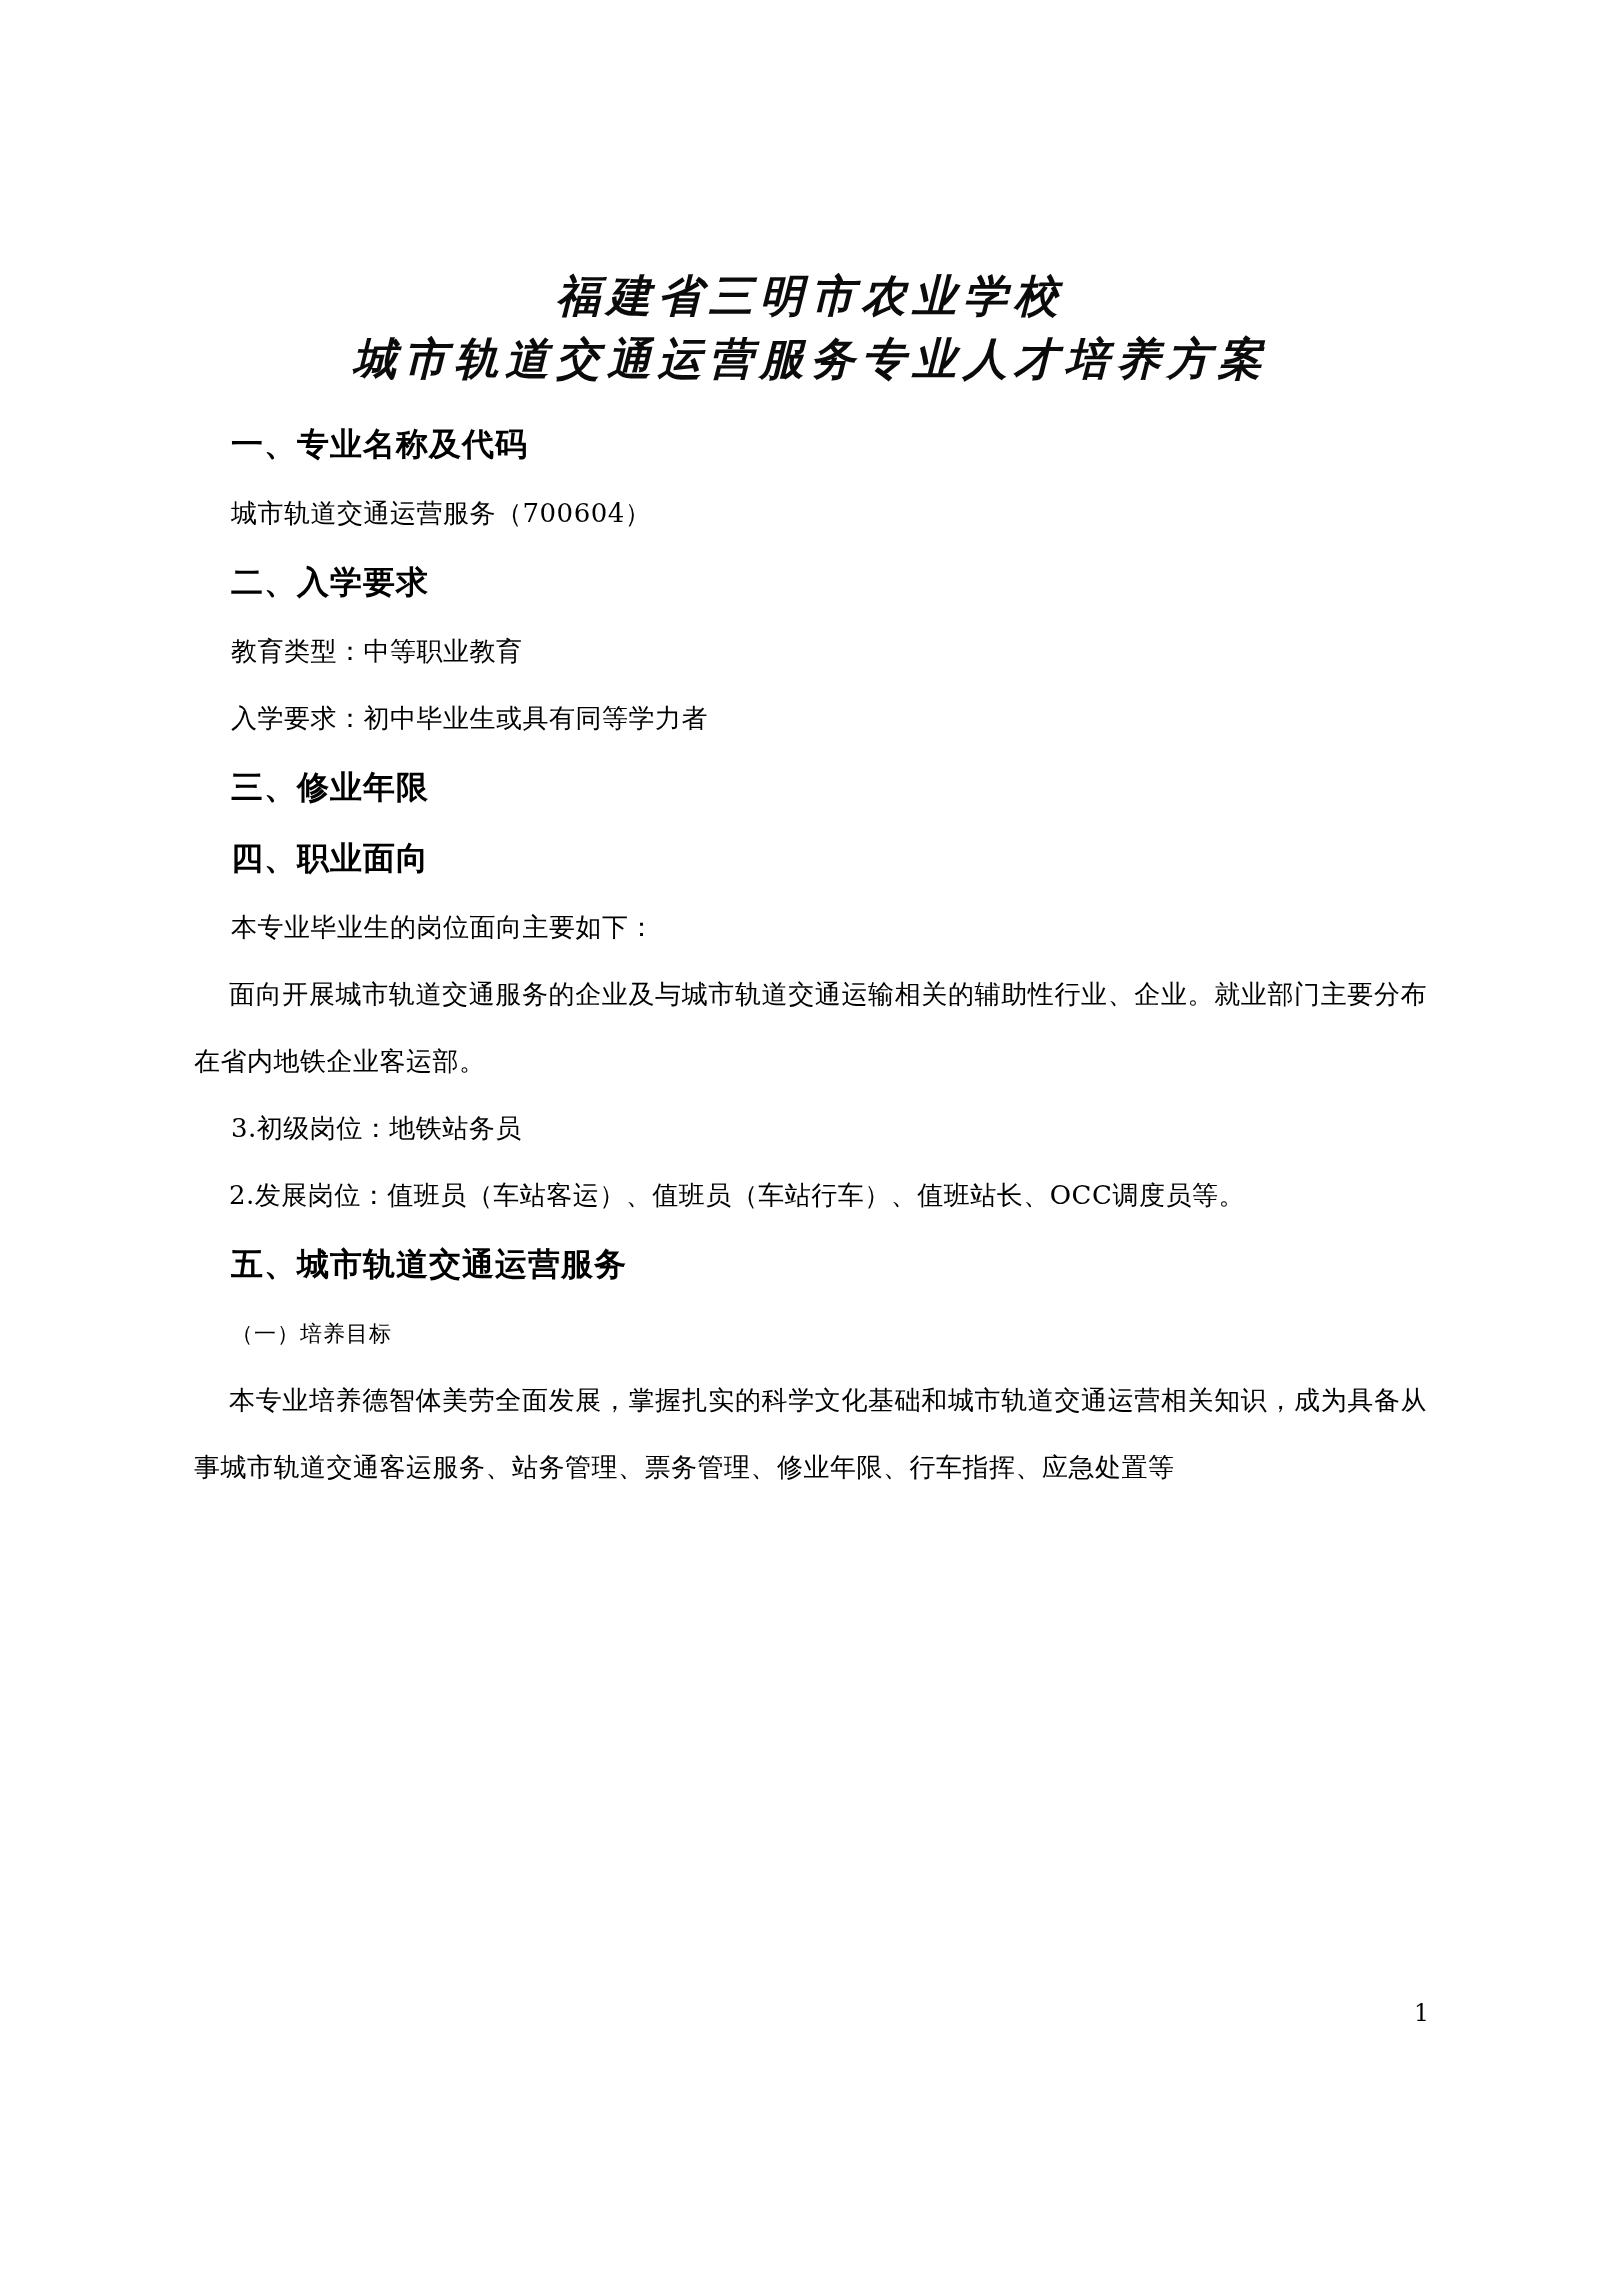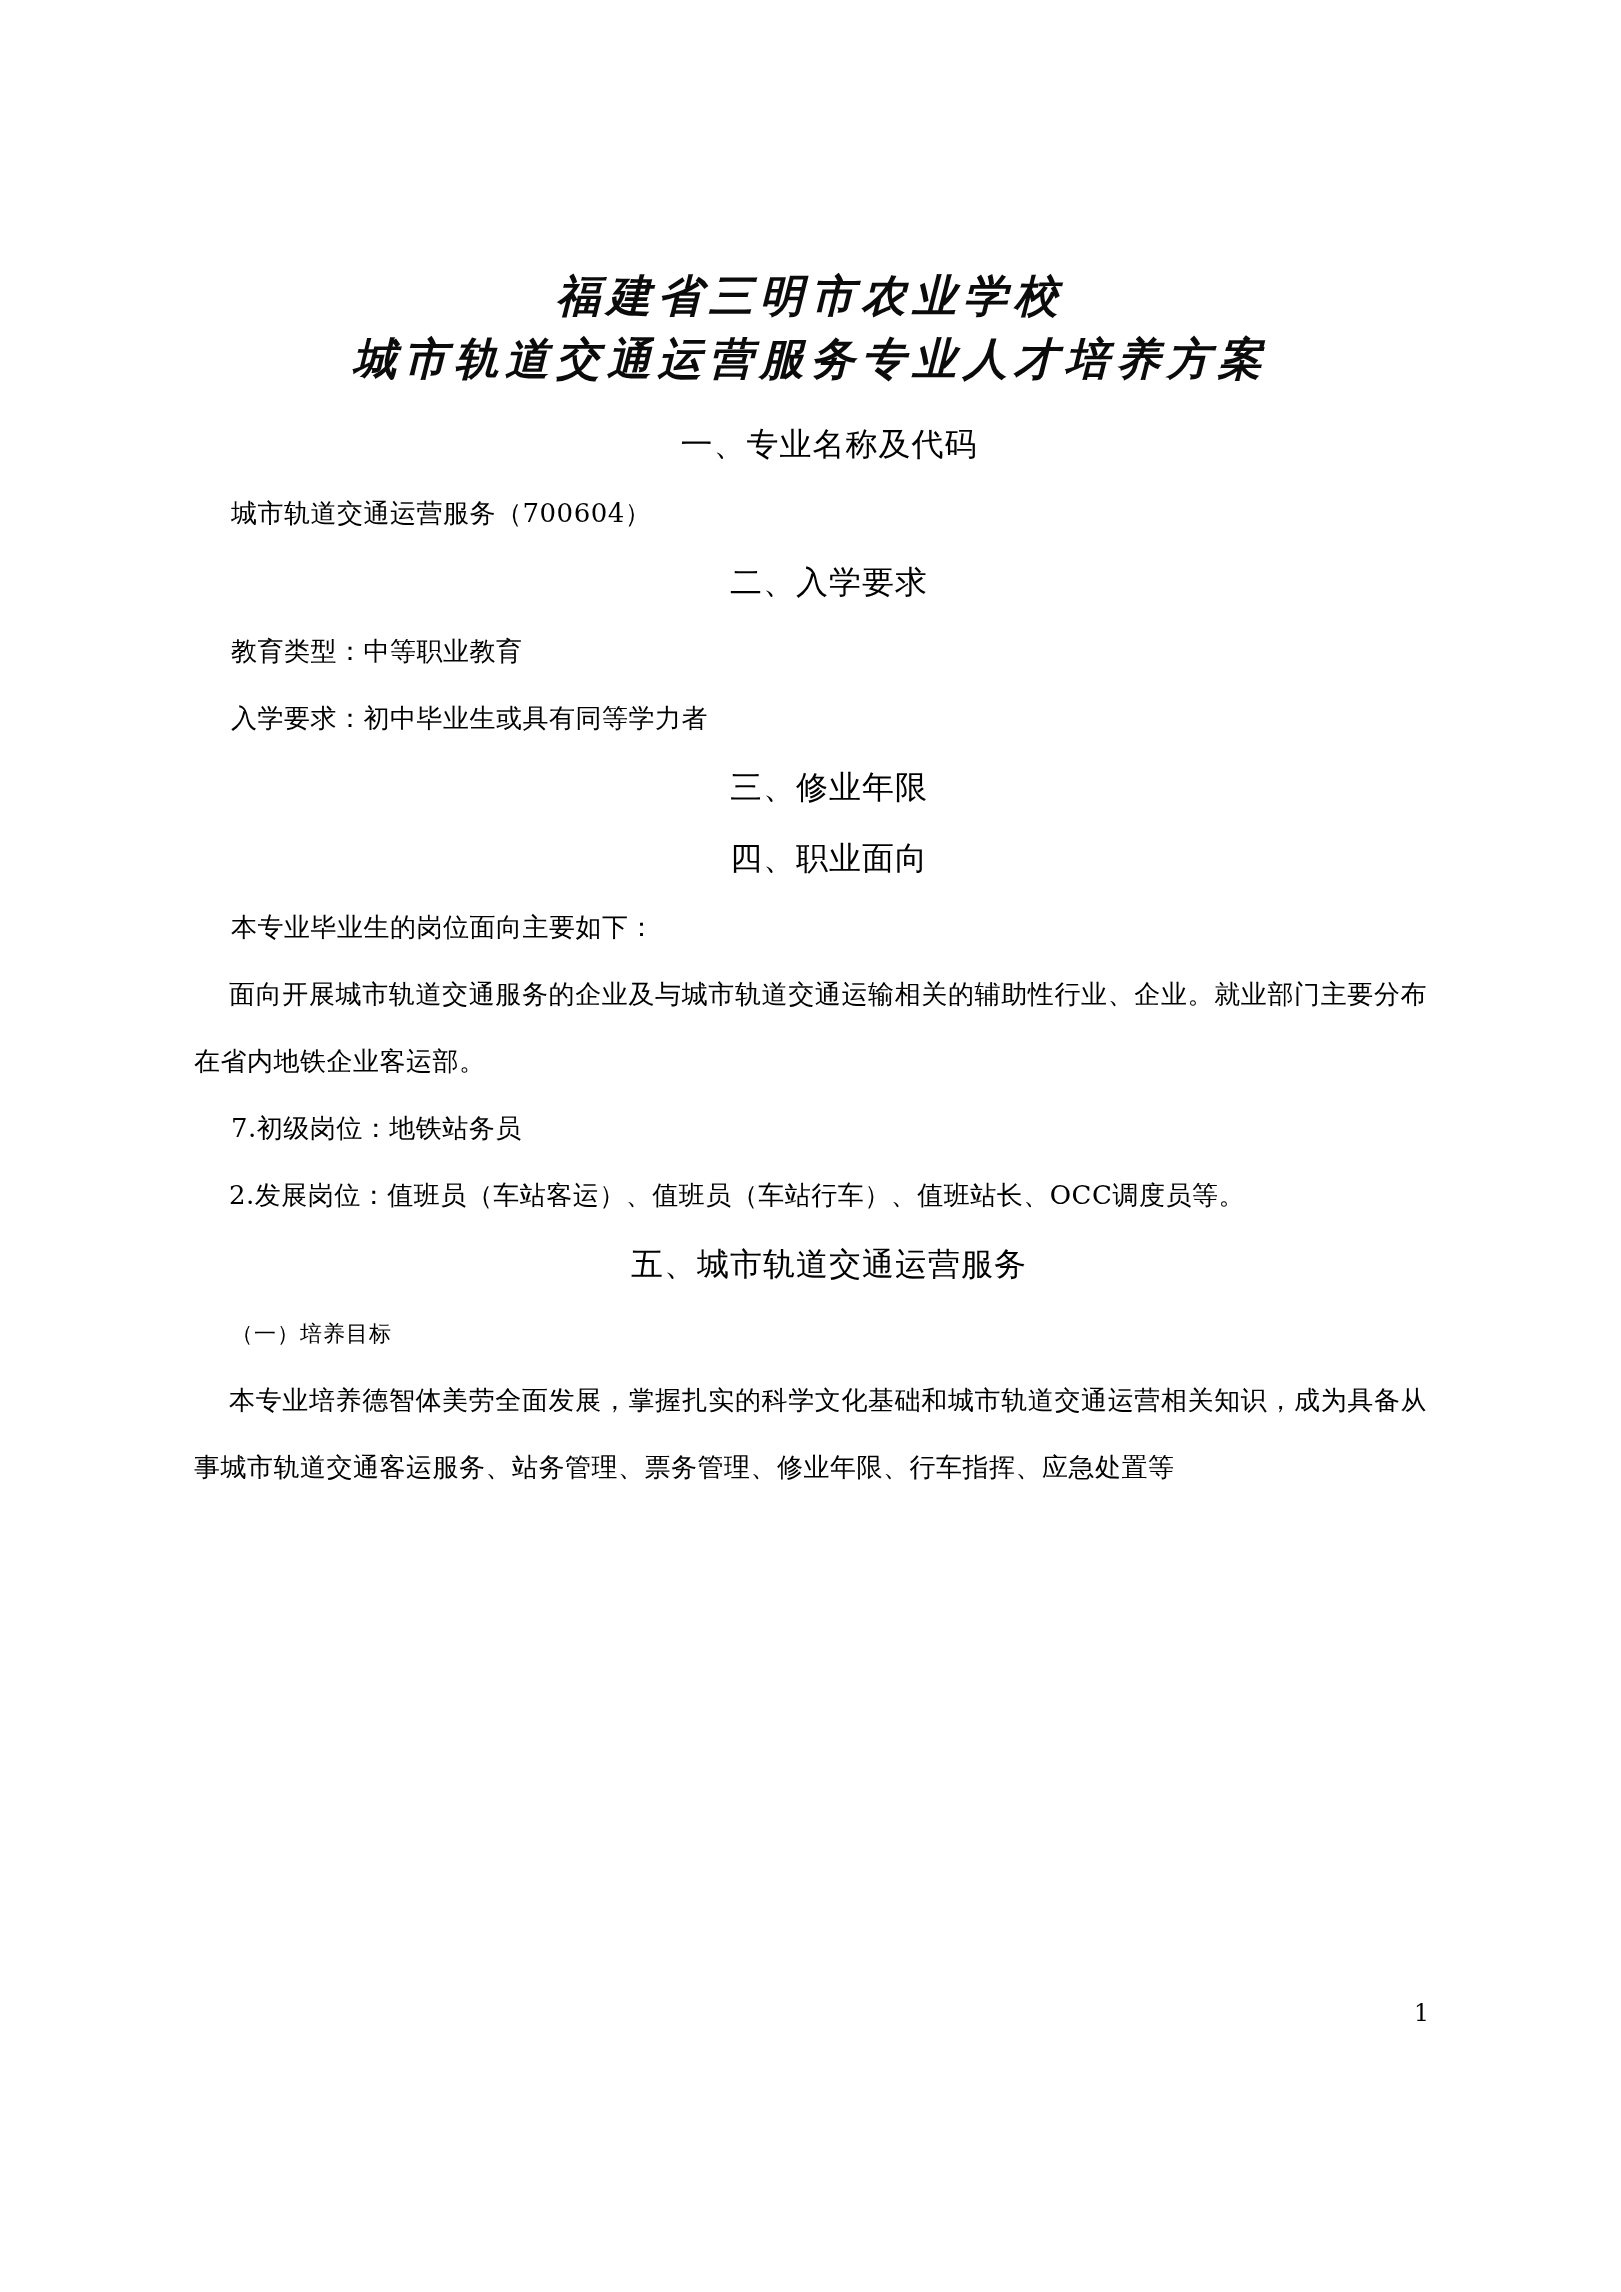--- a/index.html
+++ b/index.html
@@ -48,26 +48,25 @@
     line-height: 61px;
   }
   .title-line2 {
     font-size: 44px;
     line-height: 65px;
   }
 
   
   .heading {
     font-family: "Liberation Sans", sans-serif;
-    font-weight: normal;
+    font-weight: bold;
     font-size: 32px;
     line-height: 71px;
     letter-spacing: 1px;
     padding-left: 37px;
-    text-align: center;
   }
   .subheading {
     font-family: "DejaVu Serif", serif;
     font-size: 22px;
     line-height: 67px;
     letter-spacing: 1px;
     padding-left: 37px;
   }
   .para {
     font-family: "DejaVu Serif", serif;
@@ -107,21 +106,21 @@
 
     <div class="heading">二、入学要求</div>
     <div class="para pad">教育类型：中等职业教育</div>
     <div class="para pad">入学要求：初中毕业生或具有同等学力者</div>
 
     <div class="heading">三、修业年限</div>
 
     <div class="heading">四、职业面向</div>
     <div class="para pad">本专业毕业生的岗位面向主要如下：</div>
     <div class="para indent">面向开展城市轨道交通服务的企业及与城市轨道交通运输相关的辅助性行业、企业。就业部门主要分布在省内地铁企业客运部。</div>
-    <div class="para pad">7.初级岗位：地铁站务员</div>
+    <div class="para pad">3.初级岗位：地铁站务员</div>
     <div class="para indent">2.发展岗位：值班员（车站客运）、值班员（车站行车）、值班站长、OCC调度员等。</div>
 
     <div class="heading">五、城市轨道交通运营服务</div>
     <div class="subheading">（一）培养目标</div>
     <div class="para indent">本专业培养德智体美劳全面发展，掌握扎实的科学文化基础和城市轨道交通运营相关知识，成为具备从事城市轨道交通客运服务、站务管理、票务管理、修业年限、行车指挥、应急处置等</div>
 
   </div>
 
   <div class="page-number">1</div>
 </div>

